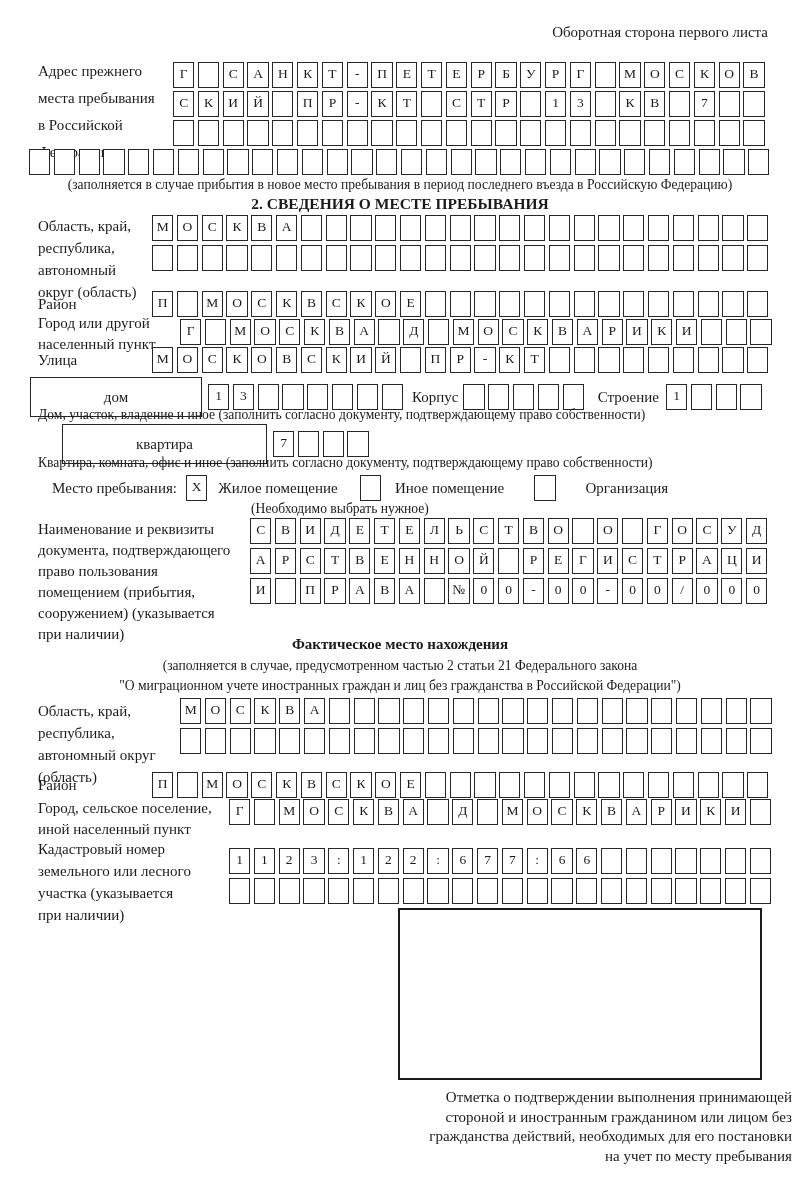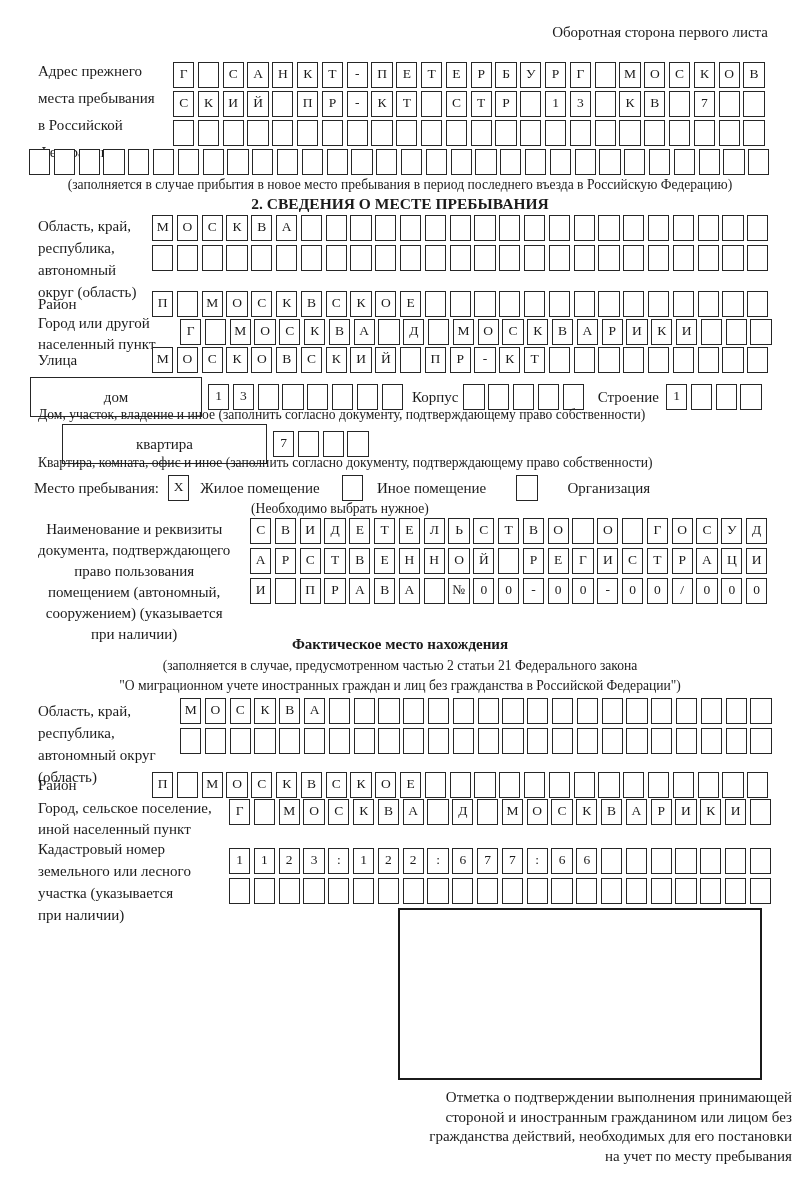--- a/index.html
+++ b/index.html
@@ -346,42 +346,42 @@
     <div style="width:6px;"></div>
     <div style="display:flex; gap:3.5px;">
         <span class="cb">7</span>
         <span class="cb"></span>
         <span class="cb"></span>
         <span class="cb"></span>
       </div>
   </div>
   <div class="note" style="left:38px; top:455px;">Квартира, комната, офис и иное (заполнить согласно документу, подтверждающему право собственности)</div>
 
-  <div class="hrow" style="left:34px; top:475px;">
+  <div class="hrow" style="left:52px; top:475px;">
     <span class="inline-lbl">Место пребывания:</span>
     <div style="width:9px;"></div>
     <span class="cb">X</span>
     <div style="width:11px;"></div>
     <span class="inline-lbl">Жилое помещение</span>
     <div style="width:22px;"></div>
     <span class="cb"></span>
     <div style="width:14px;"></div>
     <span class="inline-lbl">Иное помещение</span>
     <div style="width:30px;"></div>
     <span class="cb"></span>
     <div style="width:30px;"></div>
     <span class="inline-lbl">Организация</span>
   </div>
   <div class="note" style="left:100px; top:501px; width:480px; text-align:center;">(Необходимо выбрать нужное)</div>
 
-  <div class="lbl" style="left:38px; top:519px; line-height:21px;text-align:center;">
+  <div class="lbl" style="left:38px; top:519px; line-height:21px;">
       <div class="ln">Наименование и реквизиты</div>
       <div class="ln">документа, подтверждающего</div>
       <div class="ln">право пользования</div>
-      <div class="ln">помещением (автономный,</div>
+      <div class="ln">помещением (прибытия,</div>
       <div class="ln">сооружением) (указывается</div>
       <div class="ln">при наличии)</div>
     </div>
   <div class="boxrow" style="left:250px; top:518px;">
       <span class="cb">С</span>
       <span class="cb">В</span>
       <span class="cb">И</span>
       <span class="cb">Д</span>
       <span class="cb">Е</span>
       <span class="cb">Т</span>

